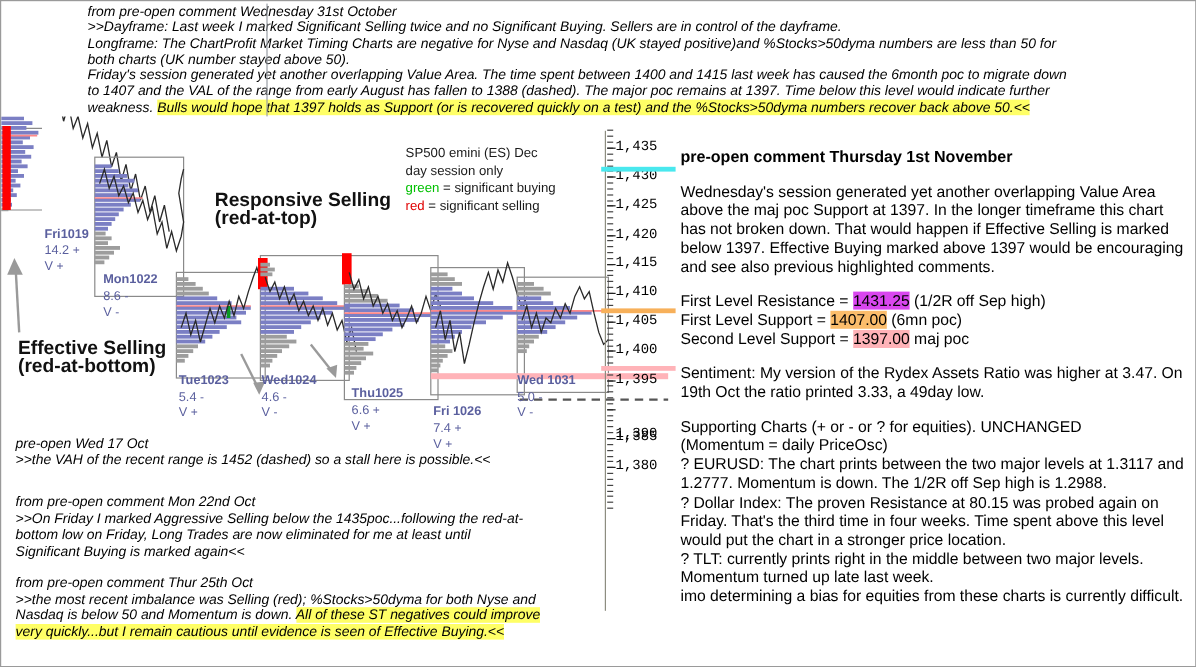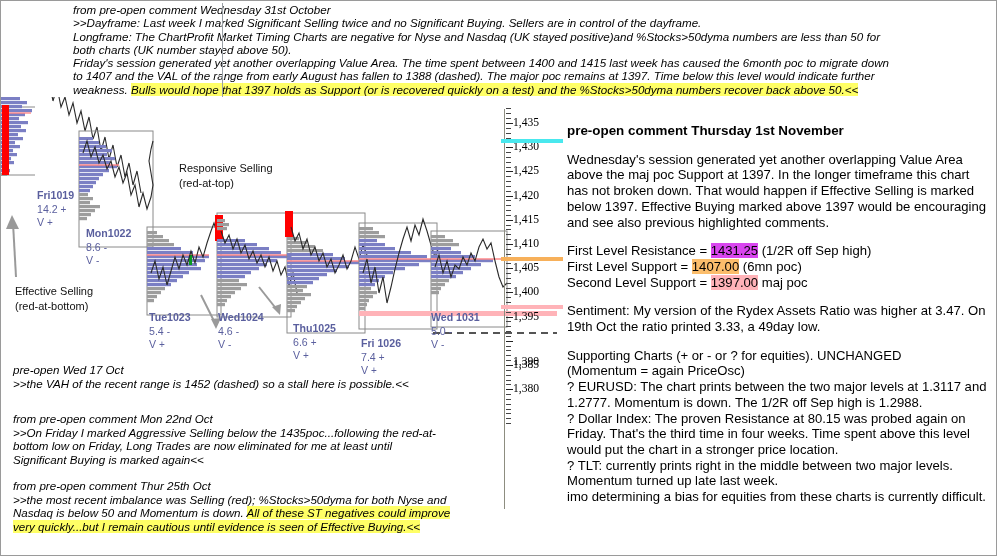--- a/index.html
+++ b/index.html
@@ -31,40 +31,40 @@
 
   .legend{
     position:absolute;left:337px;top:120px;
     font-size:11px;line-height:14.5px;color:#1a1a1a;
     font-family:"Liberation Sans", sans-serif;
   }
   .legend .green{color:#00c000;}
   .legend .red{color:#e00000;}
 
   .annot{
-    position:absolute;font-size:11px;line-height:14.5px;color:#111;
+    position:absolute;font-size:16px;line-height:14.5px;color:#111;font-weight:bold;
   }
   #annot-responsive{left:178px;top:160px;}
   #annot-aggressive{left:14px;top:283px;}
 
   .daylbl{
     position:absolute;color:#5a5f9e;font-size:10.6px;line-height:13.5px;
     font-weight:bold;font-family:"Liberation Sans", sans-serif;
   }
   .daylbl .nm{font-weight:bold;}
   .daylbl .v1{font-weight:normal;}
   .daylbl .sgn{font-weight:normal;font-size:10px;}
 
   
   .axis{position:absolute;left:500px;top:108px;width:62px;height:400px;}
   .axis-line{position:absolute;left:3px;top:0;width:1px;height:400px;background:#8d8d80;}
   .tick{position:absolute;left:5px;width:7px;height:1px;background:#222;}
   .tick.minor{width:5px;background:#444;}
   .axlab{position:absolute;left:12px;font-size:11.6px;color:#000;
-    font-family:Liberation Serif, serif;transform:translateY(-7px);}
+    font-family:Liberation Mono, monospace;transform:translateY(-7px);}
   .axband{position:absolute;left:0px;width:62px;height:4px;}
 
   
   .lower-comment{
     position:absolute;left:12px;
     font-style:italic;font-size:11.6px;line-height:13.6px;color:#000;
     font-family:"Liberation Sans", sans-serif;white-space:nowrap;
   }
   #lc1{top:362px;}
   #lc2{top:411px;}
@@ -368,20 +368,26 @@
       <g stroke="#9a9a9a" stroke-width="2" fill="none">
         <path d="M258 190 L277 214"></path>
       </g>
       <polygon points="279,218 271,210 280,207" fill="#9a9a9a"></polygon>
       <g stroke="#9a9a9a" stroke-width="2" fill="none">
         <path d="M15 180 L12 126"></path>
       </g>
       <polygon points="11,118 5,132 18,132" fill="#9a9a9a"></polygon>
     </svg>
 
+    <div class="legend" style="left:337px;top:24px;">
+      <div>SP500 emini (ES) Dec</div>
+      <div>day session only</div>
+      <div><span class="green">green</span><span> = significant buying</span></div>
+      <div><span class="red">red</span><span> = significant selling</span></div>
+    </div>
   </div>
 
   <div class="annot" id="annot-responsive">
     <div>Responsive Selling</div>
     <div>(red-at-top)</div>
   </div>
   <div class="annot" id="annot-aggressive">
     <div>Effective Selling</div>
     <div>(red-at-bottom)</div>
   </div>
@@ -539,21 +545,21 @@
   <div class="right-panel">
     <div class="rp-title">pre-open comment Thursday 1st November</div>
     <div class="rp-para">Wednesday's session generated yet another overlapping Value Area above the maj poc Support at 1397.  In the longer timeframe this chart has not broken down.  That would happen if Effective Selling is marked below 1397.  Effective Buying marked above 1397 would be encouraging and see also previous highlighted comments.</div>
     <div class="rp-levels" id="rp-levels">
         <div><span>First Level Resistance = </span><span class="hl-cyan">1431.25</span><span> (1/2R off Sep high)</span></div>
         <div><span>First Level Support = </span><span class="hl-orange">1407.00</span><span> (6mn poc)</span></div>
         <div><span>Second Level Support = </span><span class="hl-pink">1397.00</span><span> maj poc</span></div>
       </div>
     <div class="rp-para">Sentiment: My version of the Rydex Assets Ratio was higher at 3.47.  On 19th Oct the ratio printed 3.33, a 49day low.</div>
     <div>Supporting Charts (+ or - or ? for equities).  UNCHANGED</div>
-    <div>(Momentum = again PriceOsc)</div>
+    <div>(Momentum = daily PriceOsc)</div>
     <div id="rp-items">
         <div>? EURUSD:  The chart prints between the two major levels at 1.3117 and 1.2777. Momentum is down. The 1/2R off Sep high is 1.2988.</div>
         <div>? Dollar Index: The proven Resistance at 80.15 was probed again on Friday.  That's the third time in four weeks.  Time spent above this level would put the chart in a stronger price location.</div>
         <div>? TLT: currently prints right in the middle between two major levels. Momentum turned up late last week.</div>
       </div>
     <div>imo determining a bias for equities from these charts is currently difficult.</div>
   </div>
 
 </div>
 

